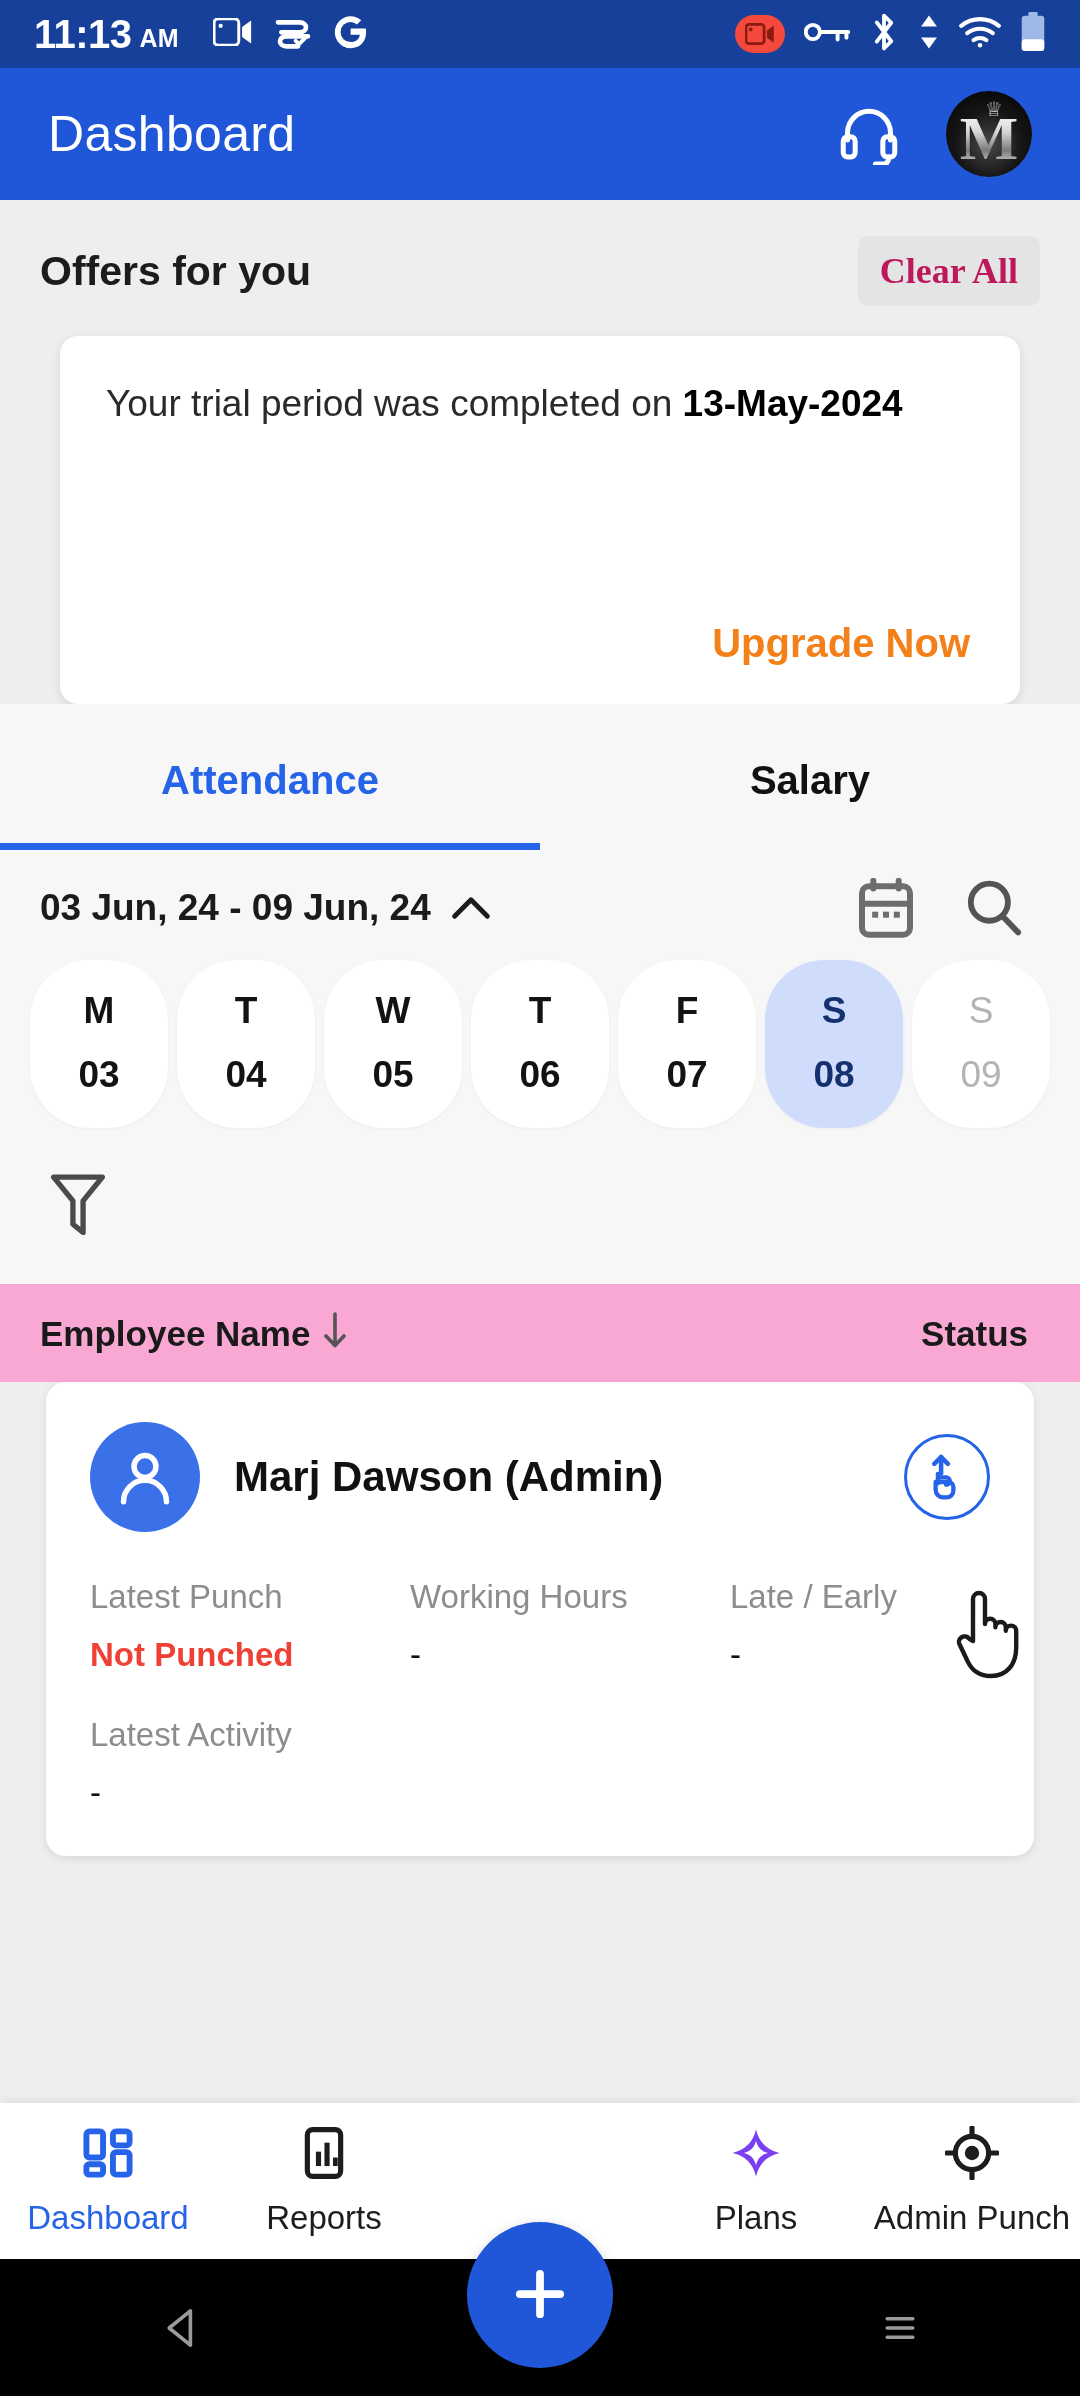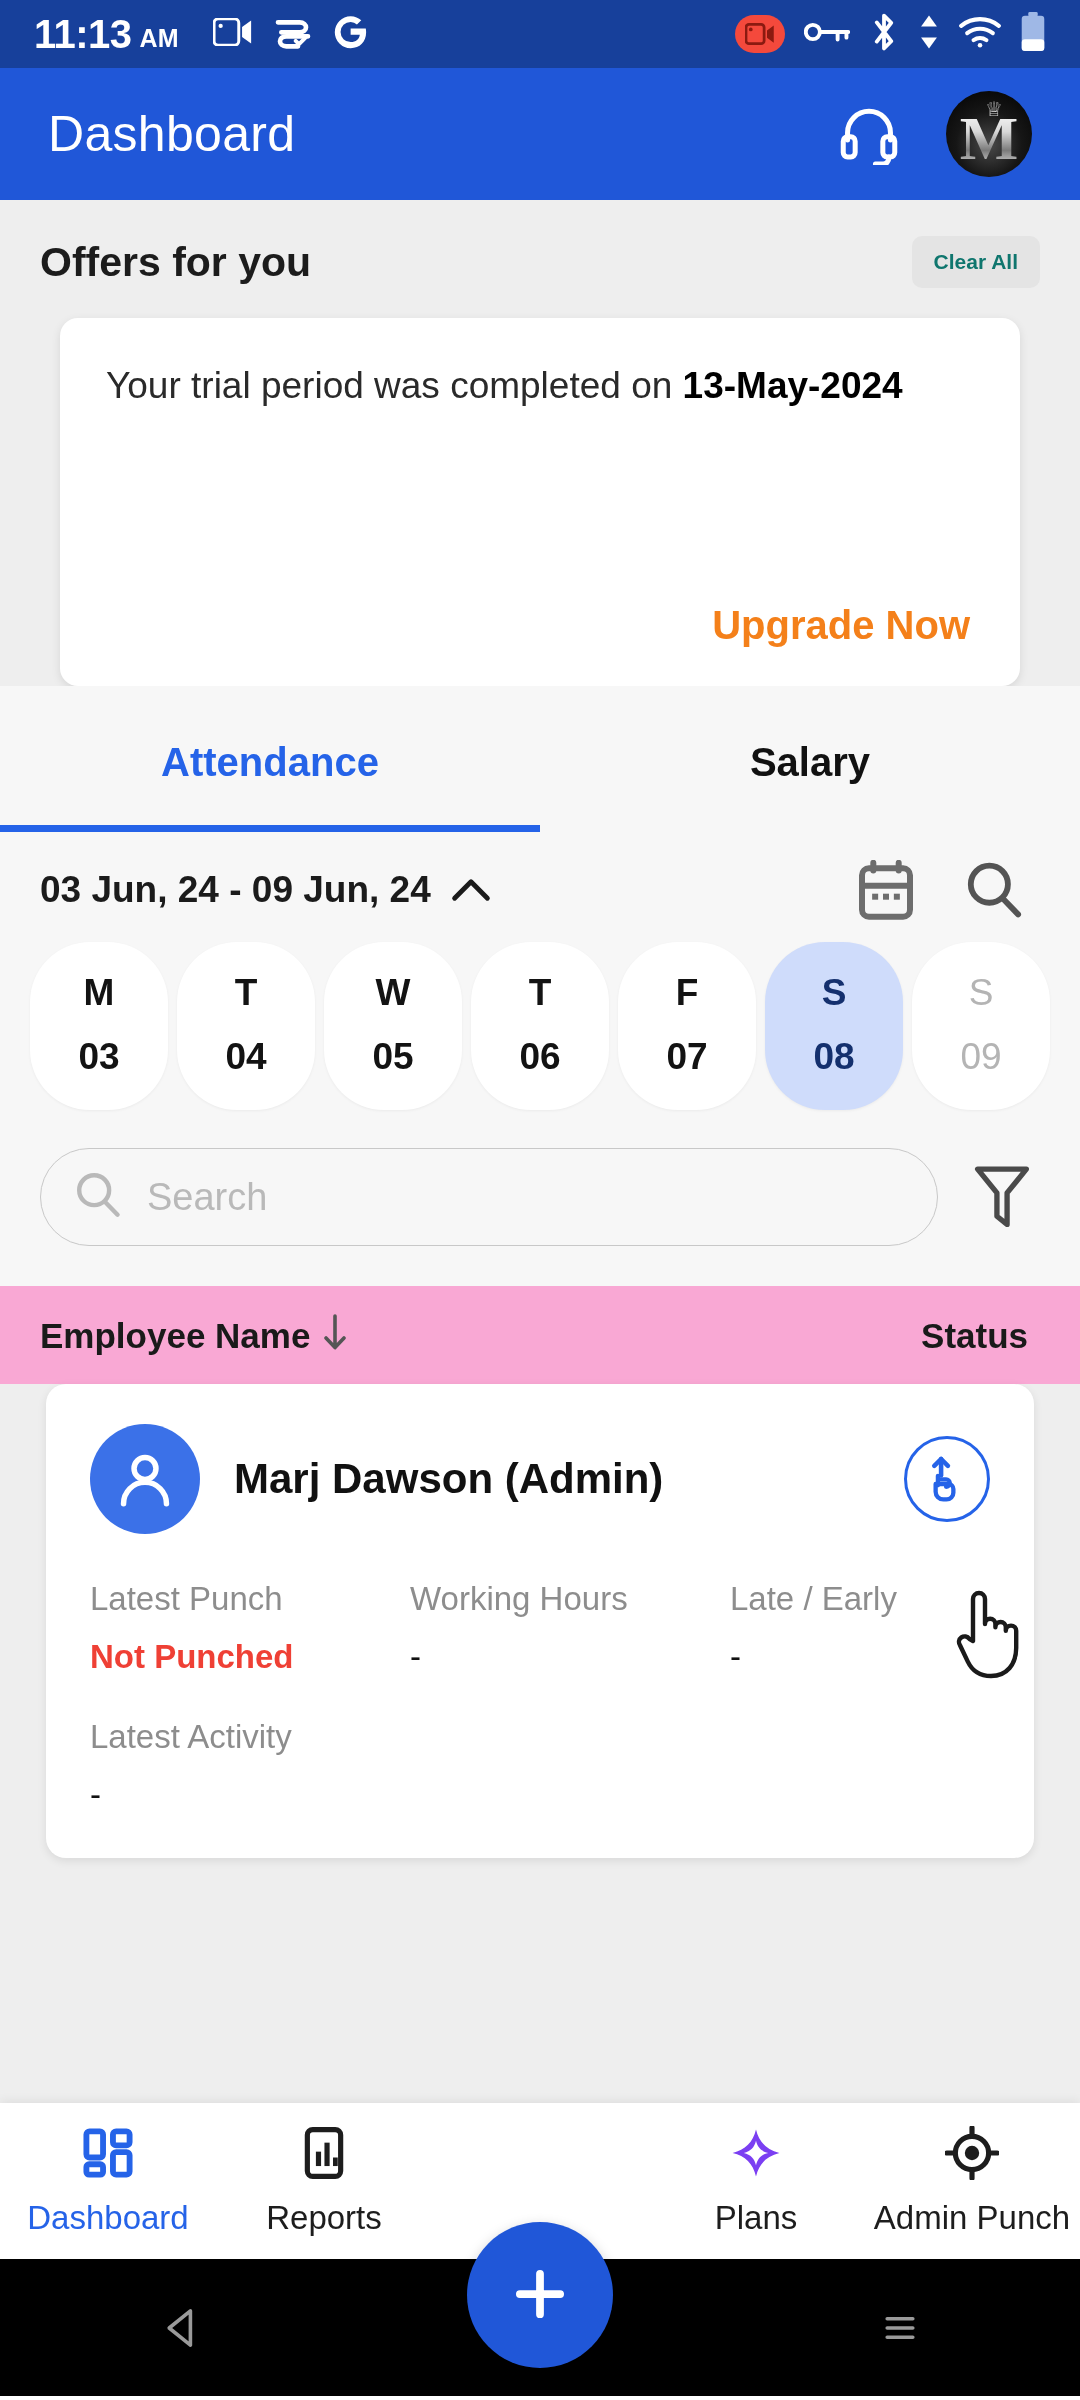--- a/index.html
+++ b/index.html
@@ -51,22 +51,22 @@
   }
 
   
   .page{ background:#eeeeee; height:2196px; position:relative; }
 
   
   .offers-head{ display:flex; align-items:center; padding:36px 40px 0 40px; }
   .offers-title{ font-size:41px; font-weight:700; color:#1c1c1c; flex:1; }
   .clear-all{
     background:#e4e4e4; border:none; border-radius:10px;
-    font-family:Liberation Sans, sans-serif;
-    font-size:21px; font-weight:700; color:#0f766e;
+    font-family:Liberation Serif, serif;
+    font-size:36px; font-weight:700; color:#be185d;
     padding:14px 22px; cursor:pointer;
   }
   .offer-card{
     margin:30px 60px 0 60px; background:#fff; border-radius:18px;
     box-shadow:0 3px 10px rgba(0,0,0,0.10);
     padding:42px 46px 30px 46px; min-height:368px;
     display:flex; flex-direction:column;
   }
   .offer-text{ font-size:37px; line-height:1.42; color:#2a2a2a; }
   .offer-text b{ font-weight:700; color:#000; }
@@ -368,29 +368,20 @@
       <span class="dow">S</span>
       <span class="dnum">08</span>
     </button>
     <button class="day-pill disabled">
       <span class="dow">S</span>
       <span class="dnum">09</span>
     </button>
   </div>
 
   <div class="search-row">
-    <div class="search-box">
-      <span>
-        <svg width="46" height="48" viewBox="0 0 24 25">
-            <circle cx="10" cy="10" r="7.8" fill="none" stroke="#b9b9b9" stroke-width="2.3"></circle>
-            <path d="M15.6 16 L22.2 22.8" stroke="#b9b9b9" stroke-width="2.3" stroke-linecap="round"></path>
-          </svg>
-      </span>
-      <input class="search-input" type="text" placeholder="Search" style="">
-    </div>
     <button class="filter-btn">
       <svg width="56" height="66" viewBox="0 0 22 26">
           <path d="M1.4 2 H20.6 L13 11.4 V23.8 L9 20.6 V11.4 Z" fill="none" stroke="#4a4a4a" stroke-width="2.1" stroke-linejoin="round"></path>
         </svg>
     </button>
   </div>
 
   <div class="table-head">
     <div class="th-name">
       <span>Employee Name</span>

